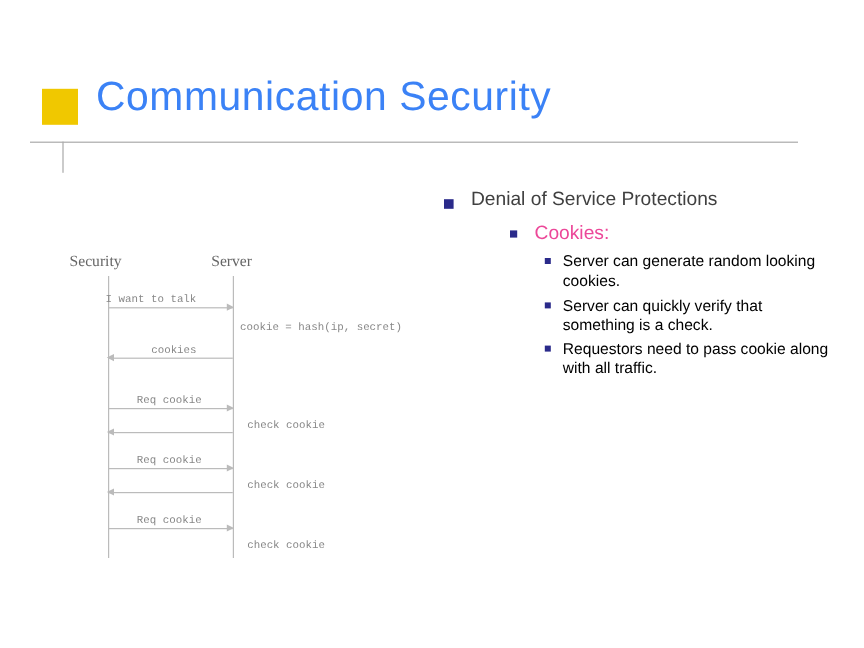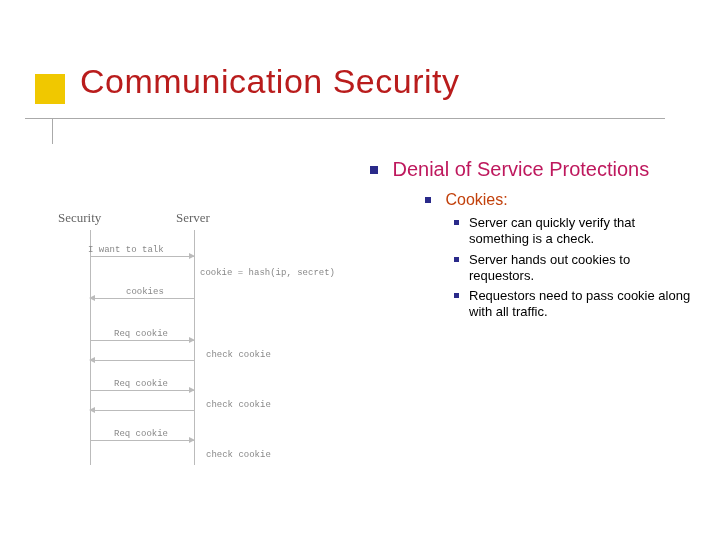--- a/index.html
+++ b/index.html
@@ -22,21 +22,21 @@
     top: 12px;
     width: 30px;
     height: 30px;
     background: #f0c800;
   }
   .title {
     position: relative;
     font-family: Verdana, Geneva, sans-serif;
     font-size: 34px;
     font-weight: 400;
-    color: #b91c1c;
+    color: #3b82f6;
     margin-left: 45px;
     letter-spacing: 0.5px;
   }
   .title-line {
     position: absolute;
     left: 25px;
     top: 118px;
     width: 640px;
     height: 1px;
     background: #aaa;
@@ -90,24 +90,24 @@
     white-space:nowrap;
   }
   .content {
     position: absolute;
     left: 370px;
     top: 158px;
     width: 328px;
   }
   .lvl1 { margin-bottom: 8px; }
   .lvl1 .b { display:inline-block; width:8px; height:8px; background:#2a2a8a; vertical-align: top; margin-top:8px; margin-right:10px; }
-  .lvl1 .t { display:inline-block; width:290px; font-size:20px; font-family: Verdana, sans-serif; color:#be185d; vertical-align:top; }
+  .lvl1 .t { display:inline-block; width:290px; font-size:16px; font-family: Verdana, sans-serif; color:#404040; vertical-align:top; }
   .lvl2 { margin-left: 55px; margin-top:10px; margin-bottom:6px; }
   .lvl2 .b { display:inline-block; width:6px; height:6px; background:#2a2a8a; vertical-align:top; margin-top:6px; margin-right:10px; }
-  .lvl2 .t { display:inline-block; font-size:16px; font-family: Verdana, sans-serif; color:#c2410c; vertical-align:top; }
+  .lvl2 .t { display:inline-block; font-size:16px; font-family: Verdana, sans-serif; color:#ec4899; vertical-align:top; }
   .lvl3 { margin-left: 84px; margin-top:4px; display:flex; }
   .lvl3 .b { flex:0 0 auto; width:5px; height:5px; background:#2a2a8a; margin-top:5px; margin-right:10px; }
   .lvl3 .t { flex:1; font-size:13px; font-family: Verdana, sans-serif; color:#000; line-height:1.25; font-weight:400; }
 </style>
 </head>
 <body>
 
 <div class="title-wrap">
   <div class="yellow-sq"></div>
   <div class="title">Communication Security</div>
@@ -150,23 +150,23 @@
   <div class="lvl1">
     <span class="b"></span>
     <span class="t">Denial of Service Protections</span>
   </div>
   <div class="lvl2">
     <span class="b"></span>
     <span class="t">Cookies:</span>
   </div>
   <div class="lvl3">
     <span class="b"></span>
-    <span class="t">Server can quickly verify that something is a check.</span>
+    <span class="t">Server can generate random looking cookies.</span>
   </div>
   <div class="lvl3">
     <span class="b"></span>
-    <span class="t">Server hands out cookies to requestors.</span>
+    <span class="t">Server can quickly verify that something is a check.</span>
   </div>
   <div class="lvl3">
     <span class="b"></span>
     <span class="t">Requestors need to pass cookie along with all traffic.</span>
   </div>
 </div>
 
 </body></html>

